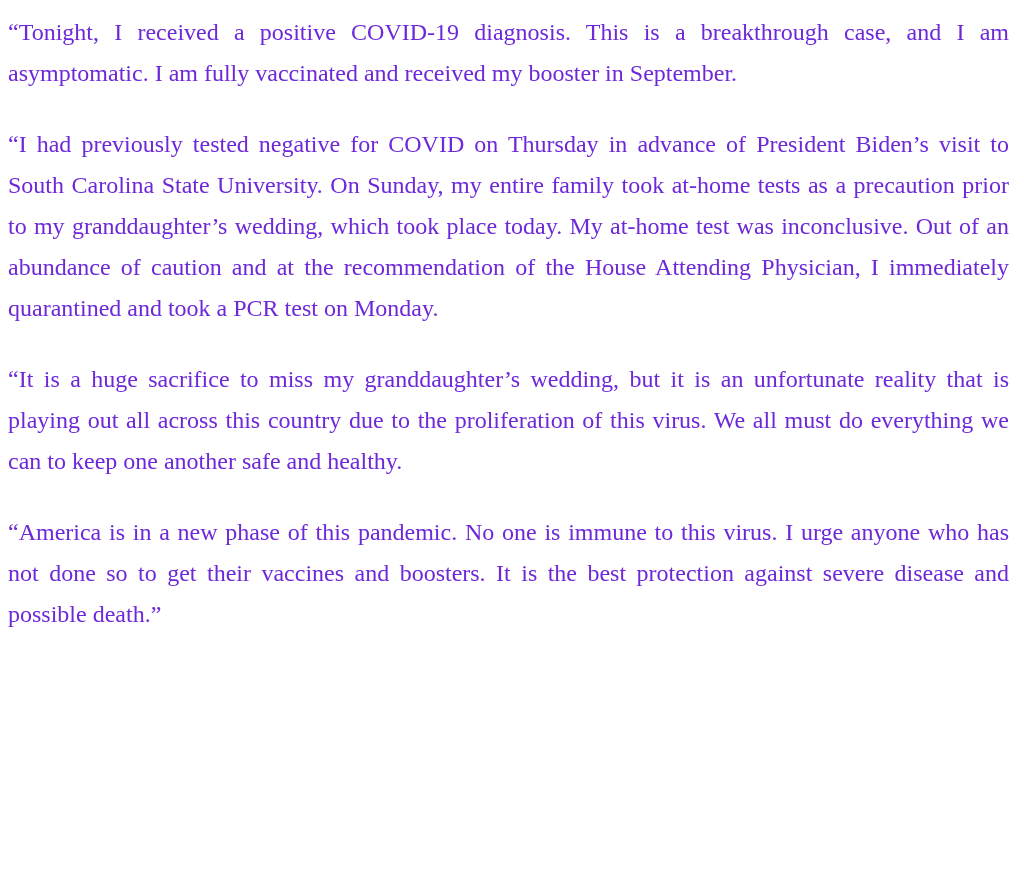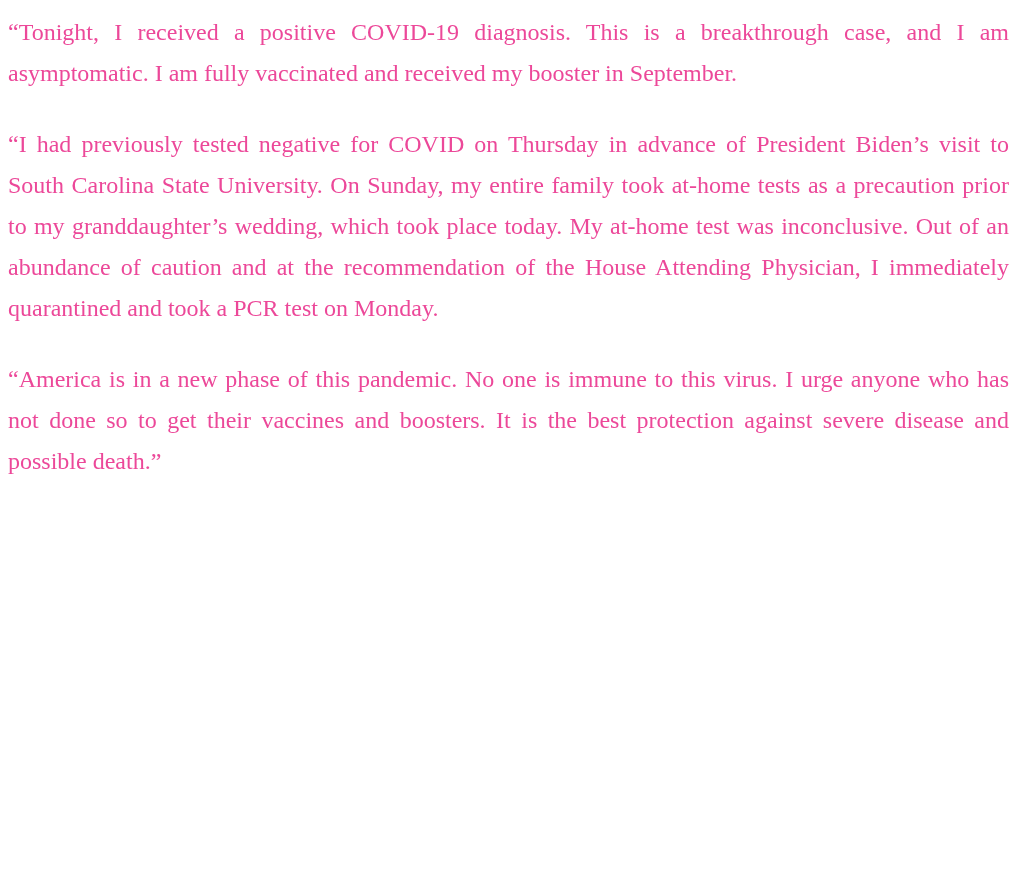--- a/index.html
+++ b/index.html
@@ -9,34 +9,35 @@
     height: 872px;
     background: #ffffff;
     overflow: hidden;
   }
   .page {
     box-sizing: border-box;
     width: 1024px;
     height: 872px;
     padding: 12px 15px 20px 8px;
     background: #ffffff;
-    color: #ec4899;
+    color: #6d28d9;
     font-family: "Liberation Serif", "DejaVu Serif", serif;
     font-size: 24px;
     line-height: 41px;
     text-align: justify;
     text-justify: inter-word;
   }
   .para {
     margin: 0 0 30px 0;
   }
   .para:last-child {
     margin-bottom: 0;
   }
 </style>
 </head>
 <body>
 
 <main class="page">
   <p class="para">“Tonight, I received a positive COVID-19 diagnosis. This is a breakthrough case, and I am asymptomatic. I am fully vaccinated and received my booster in September.</p>
   <p class="para">“I had previously tested negative for COVID on Thursday in advance of President Biden’s visit to South Carolina State University.  On Sunday, my entire family took at-home tests as a precaution prior to my granddaughter’s wedding, which took place today. My at-home test was inconclusive. Out of an abundance of caution and at the recommendation of the House Attending Physician, I immediately quarantined and took a PCR test on Monday.</p>
+  <p class="para">“It is a huge sacrifice to miss my granddaughter’s wedding, but it is an unfortunate reality that is playing out all across this country due to the proliferation of this virus. We all must do everything we can to keep one another safe and healthy.</p>
   <p class="para">“America is in a new phase of this pandemic. No one is immune to this virus. I urge anyone who has not done so to get their vaccines and boosters. It is the best protection against severe disease and possible death.”</p>
 </main>
 
 </body></html>

